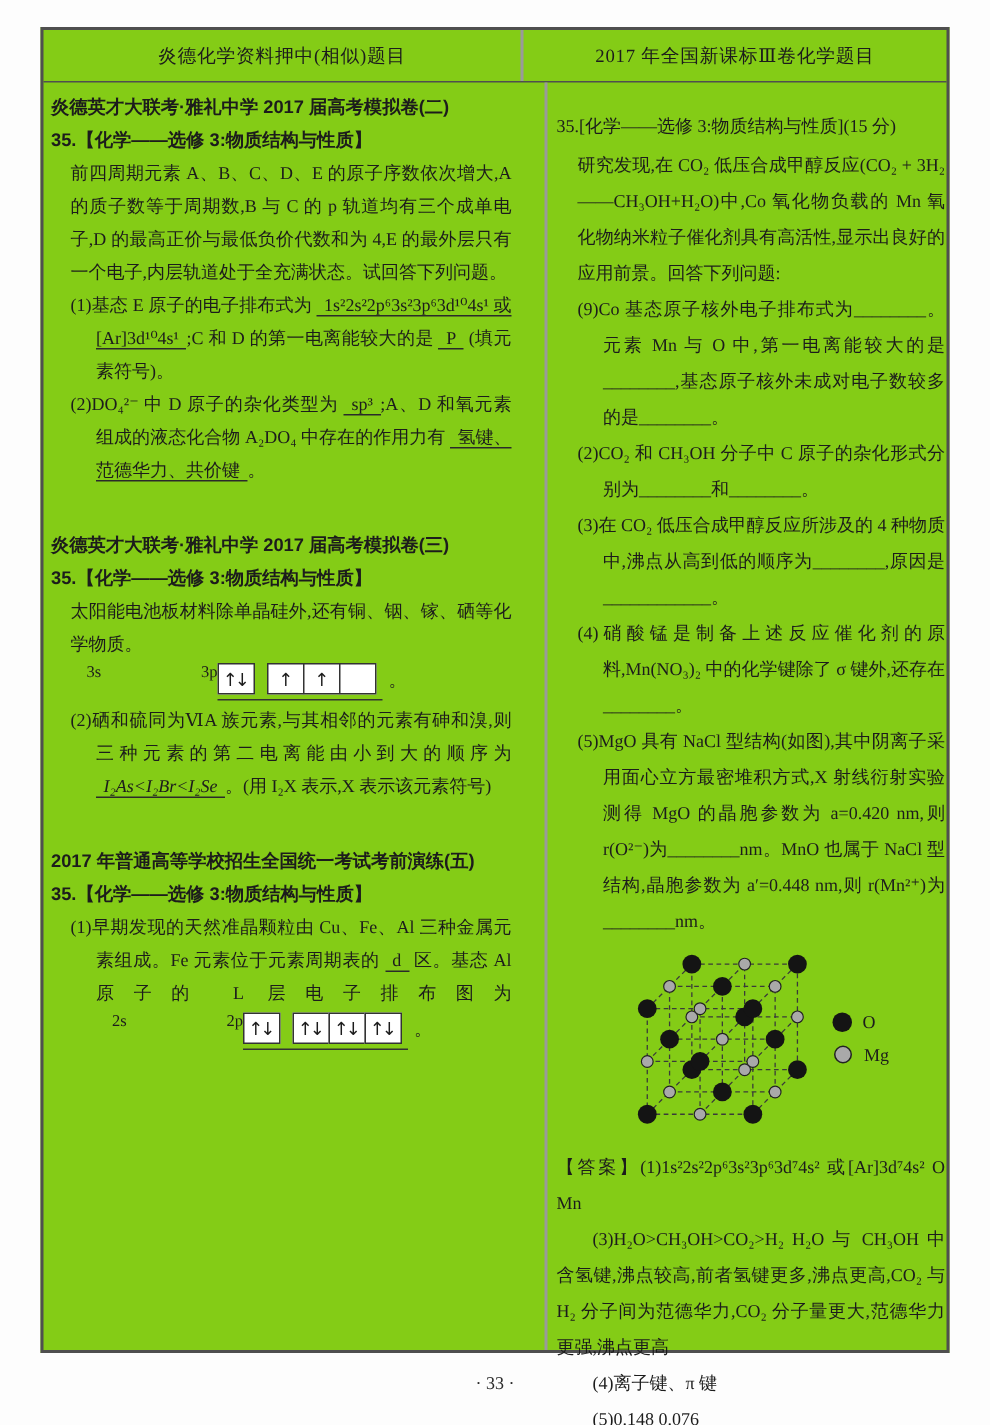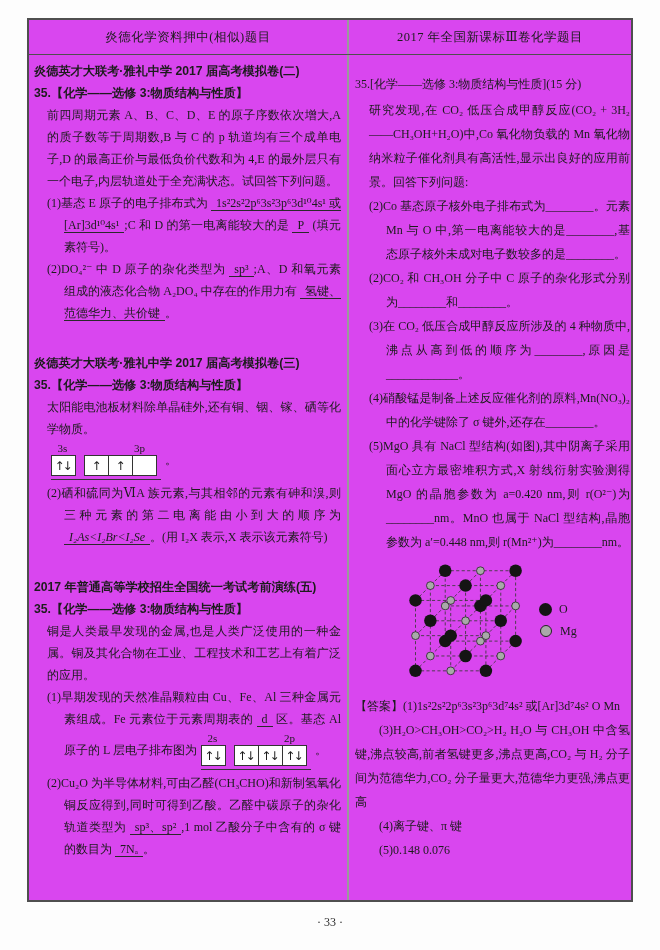--- a/index.html
+++ b/index.html
@@ -4,38 +4,38 @@
 <style>
   html,body{margin:0;padding:0;}
   body{
     width:660px;height:950px;position:relative;
     background:#fdfdfd;color:#1c1c1c;
     font-family:"Liberation Serif","DejaVu Serif",serif;
     font-size:12px;
   }
   .frame{
     position:absolute;left:27px;top:18px;width:606px;height:884px;
-    border:2px solid #4f4f4f;box-sizing:border-box;background:#d946ef;
+    border:2px solid #4f4f4f;box-sizing:border-box;background:#84cc16;
   }
   .header-row{display:flex;height:34px;border-bottom:1.5px solid #4f4f4f;}
   .header-cell{display:flex;align-items:center;justify-content:center;font-size:12.5px;letter-spacing:.5px;}
   .header-cell.hl{width:318px;flex:none;}
   .header-cell.hr{flex:1;border-left:2px solid #9a9a9a;}
-  .cols{display:flex;height:calc(100% - 35.5px);}
+  .cols{display:flex;height:calc(100% - 35.5px);gap:16px;}
   .col-left{width:318px;flex:none;padding:5px 6px 0 5px;box-sizing:border-box;line-height:22px;}
   .col-right{flex:1;border-left:2px solid #9a9a9a;padding:17px 1px 0 6px;box-sizing:border-box;line-height:24px;}
   p{margin:0;text-align:justify;}
   .sec{margin-bottom:28px;}
   .sec-title,.sec-sub{font-family:"Liberation Sans","DejaVu Sans",sans-serif;font-weight:bold;font-size:12.2px;text-align:left;}
   .intro{margin-left:13px;}
   .item{margin-left:13px;padding-left:17px;text-indent:-17px;}
   .blank{border-bottom:1px solid #2a2a2a;padding:0 5px;}
   .blank.it{font-style:italic;}
   
-  .orb{display:inline-flex;flex-direction:column;vertical-align:middle;margin:2px 4px;text-indent:0;}
+  .orb{display:inline-flex;flex-direction:row;vertical-align:middle;margin:2px 4px;text-indent:0;}
   .orb-labels{display:flex;font-size:11px;line-height:13px;}
   .orb-sl{width:23px;text-align:center;}
   .orb-pl{width:63px;margin-left:8px;text-align:right;}
   .orb-boxes{display:flex;border-bottom:1px solid #333;padding:0 4px 3px 0;}
   .obox{width:21px;height:19px;border:1px solid #333;box-sizing:content-box;display:flex;align-items:center;justify-content:center;
         font-family:"DejaVu Sans",sans-serif;font-size:12px;letter-spacing:-2px;padding-right:2px;background:#fff;}
   .obox.p2x{margin-left:-1px;}
   .ogap{width:8px;}
   
   .rtitle{margin-bottom:2px;}
@@ -87,43 +87,41 @@
                 <span class="obox p2x">↑</span>
                 <span class="obox p2x"></span>
               </span>
             </span><span>。</span></p>
         <p class="item"><span>(2)硒和硫同为ⅥA 族元素,与其相邻的元素有砷和溴,则三种元素的第二电离能由小到大的顺序为</span> <span class="blank it">I₂As&lt;I₂Br&lt;I₂Se</span><span>。(用 I₂X 表示,X 表示该元素符号)</span></p>
       </div>
 
       <div class="sec">
         <p class="sec-title">2017 年普通高等学校招生全国统一考试考前演练(五)</p>
         <p class="sec-sub">35.【化学——选修 3:物质结构与性质】</p>
-        <p class="intro">铜是人类最早发现的金属,也是人类广泛使用的一种金属。铜及其化合物在工业、工程技术和工艺上有着广泛的应用。</p>
         <p class="item"><span>(1)早期发现的天然准晶颗粒由 Cu、Fe、Al 三种金属元素组成。Fe 元素位于元素周期表的</span> <span class="blank">d</span> <span>区。基态 Al 原子的 L 层电子排布图为</span><span class="orb">
               <span class="orb-labels">
                 <span class="orb-sl">2s</span>
                 <span class="orb-pl">2p</span>
               </span>
               <span class="orb-boxes">
                 <span class="obox">↑↓</span>
                 <span class="ogap"></span>
                 <span class="obox">↑↓</span>
                 <span class="obox p2x">↑↓</span>
                 <span class="obox p2x">↑↓</span>
               </span>
             </span><span>。</span></p>
-        <p class="item"><span>(2)Cu₂O 为半导体材料,可由乙醛(CH₃CHO)和新制氢氧化铜反应得到,同时可得到乙酸。乙醛中碳原子的杂化轨道类型为</span> <span class="blank">sp³、sp²</span><span>,1 mol 乙酸分子中含有的 σ 键的数目为</span> <span class="blank">7Nₐ</span><span>。</span></p>
       </div>
 
     </div>
 
     <div class="col-right">
       <p class="rtitle">35.[化学——选修 3:物质结构与性质](15 分)</p>
       <p class="rintro">研究发现,在 CO₂ 低压合成甲醇反应(CO₂ + 3H₂ ——CH₃OH+H₂O)中,Co 氧化物负载的 Mn 氧化物纳米粒子催化剂具有高活性,显示出良好的应用前景。回答下列问题:</p>
-      <p class="ritem">(2)Co 基态原子核外电子排布式为________。元素 Mn 与 O 中,第一电离能较大的是________,基态原子核外未成对电子数较多的是________。</p>
+      <p class="ritem">(9)Co 基态原子核外电子排布式为________。元素 Mn 与 O 中,第一电离能较大的是________,基态原子核外未成对电子数较多的是________。</p>
       <p class="ritem">(2)CO₂ 和 CH₃OH 分子中 C 原子的杂化形式分别为________和________。</p>
       <p class="ritem">(3)在 CO₂ 低压合成甲醇反应所涉及的 4 种物质中,沸点从高到低的顺序为________,原因是____________。</p>
       <p class="ritem">(4)硝酸锰是制备上述反应催化剂的原料,Mn(NO₃)₂ 中的化学键除了 σ 键外,还存在________。</p>
       <p class="ritem">(5)MgO 具有 NaCl 型结构(如图),其中阴离子采用面心立方最密堆积方式,X 射线衍射实验测得 MgO 的晶胞参数为 a=0.420 nm,则 r(O²⁻)为________nm。MnO 也属于 NaCl 型结构,晶胞参数为 a′=0.448 nm,则 r(Mn²⁺)为________nm。</p>
 
       <div class="figure">
         <svg width="122" height="120" viewBox="4 4 156 152">
           <g stroke="#3a3a3a" stroke-width="1.1" stroke-dasharray="4,3" fill="none">
             <path d="M20,145 L110,145 L110,55 L20,55 Z"></path>
             <path d="M58,107 L148,107 L148,17 L58,17 Z"></path>

